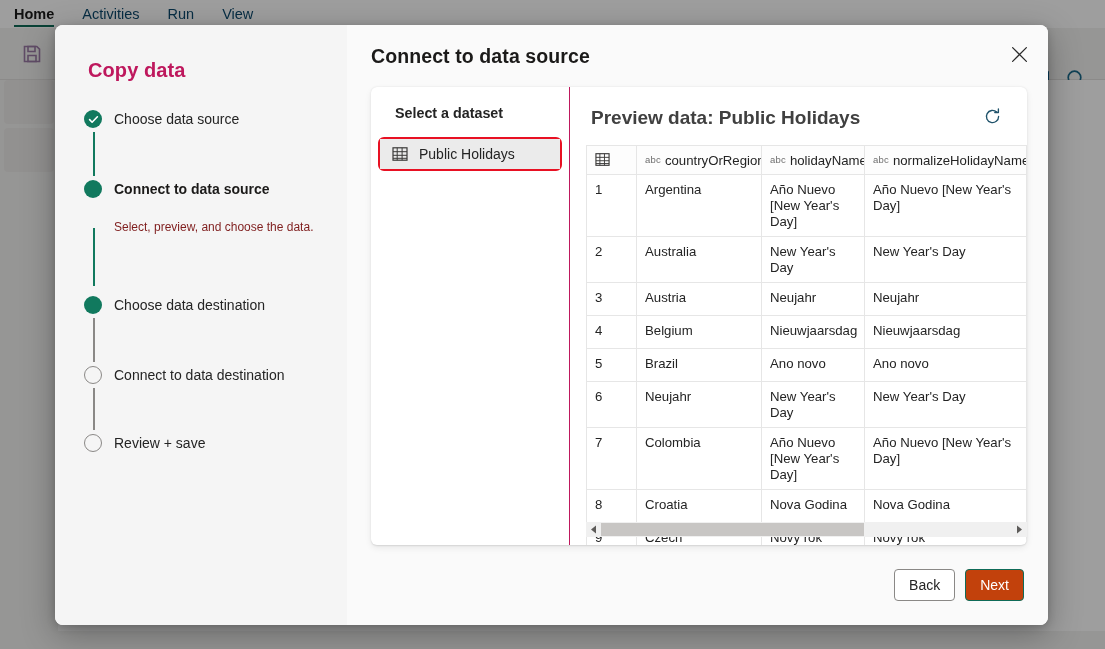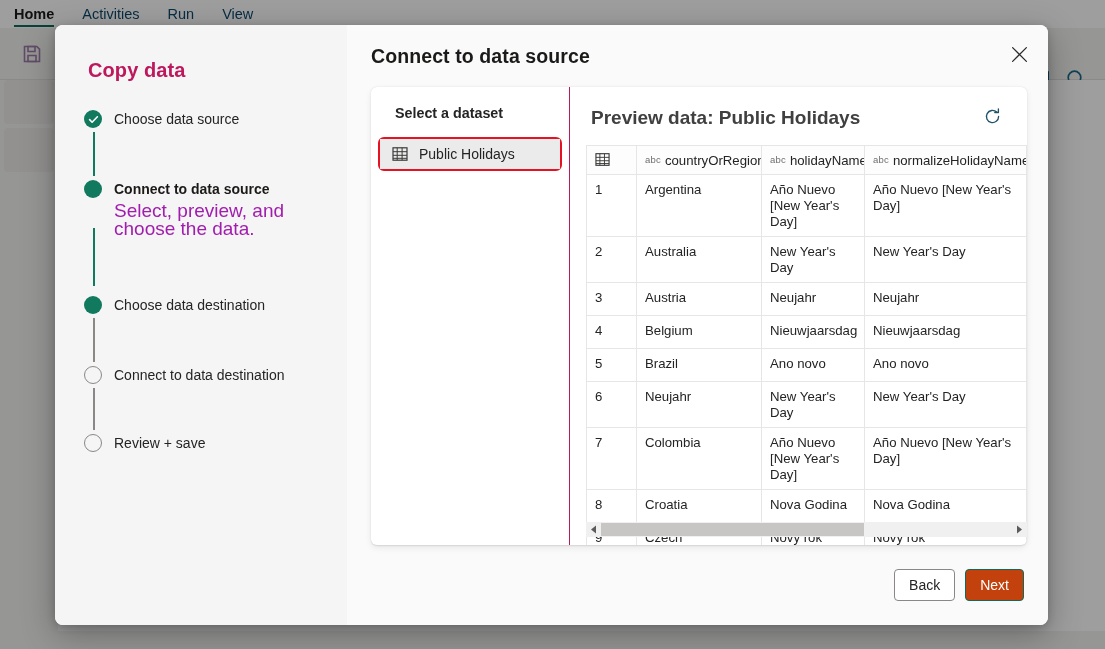--- a/index.html
+++ b/index.html
@@ -120,24 +120,24 @@
   .step-marker.empty { border: 1.6px solid #8a8886; background: transparent; }
   .step-marker.done svg { display: block; }
   .step-label {
     font-size: 14px;
     color: #242424;
     line-height: 20px;
     padding-top: 1px;
   }
   .step-label.current { font-weight: 700; color: #1b1a19; }
   .step-sub {
-    font-size: 19px;
-    color: #a21caf;
+    font-size: 12px;
+    color: #7f1d1d;
     line-height: 18px;
-    margin-top: 3px;
+    margin-top: 19px;
   }
   .connector {
     position: absolute; left: 37.5px;
     width: 2px;
   }
   .connector.green { background: #11795e; }
   .connector.gray  { background: #69676557; background: #8a8886; }
 
   
   #content-pane {

